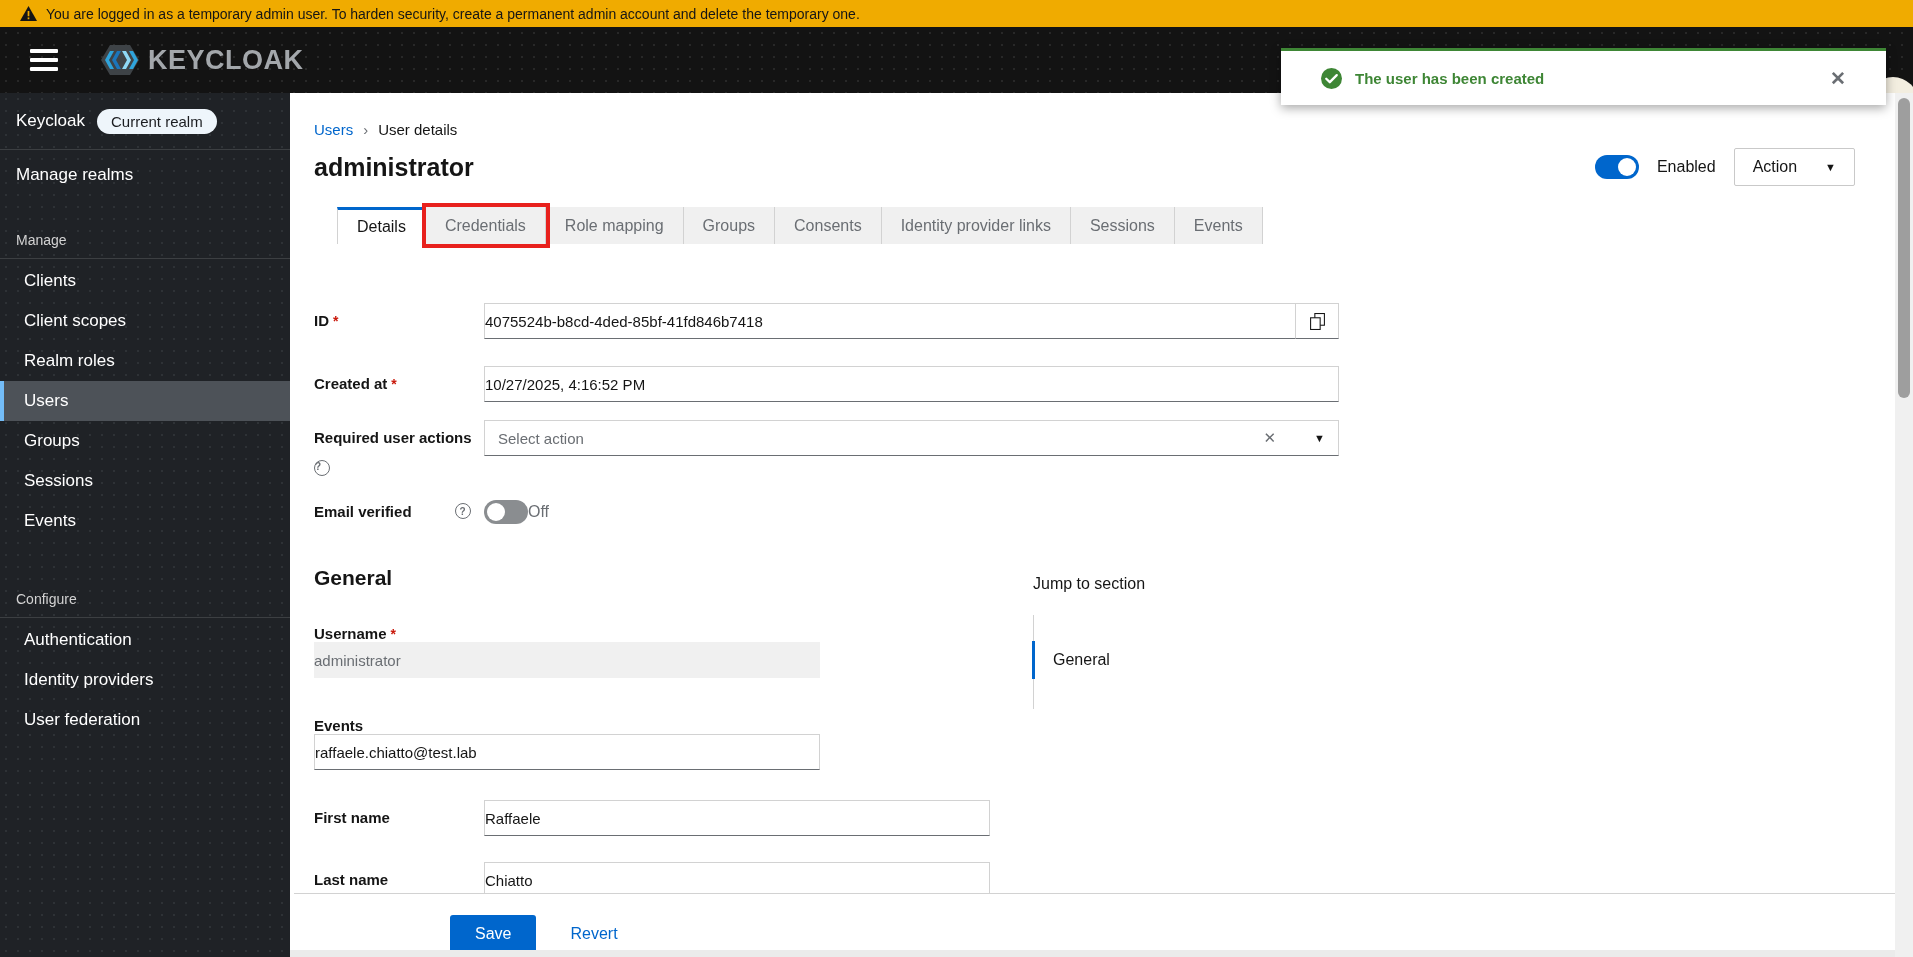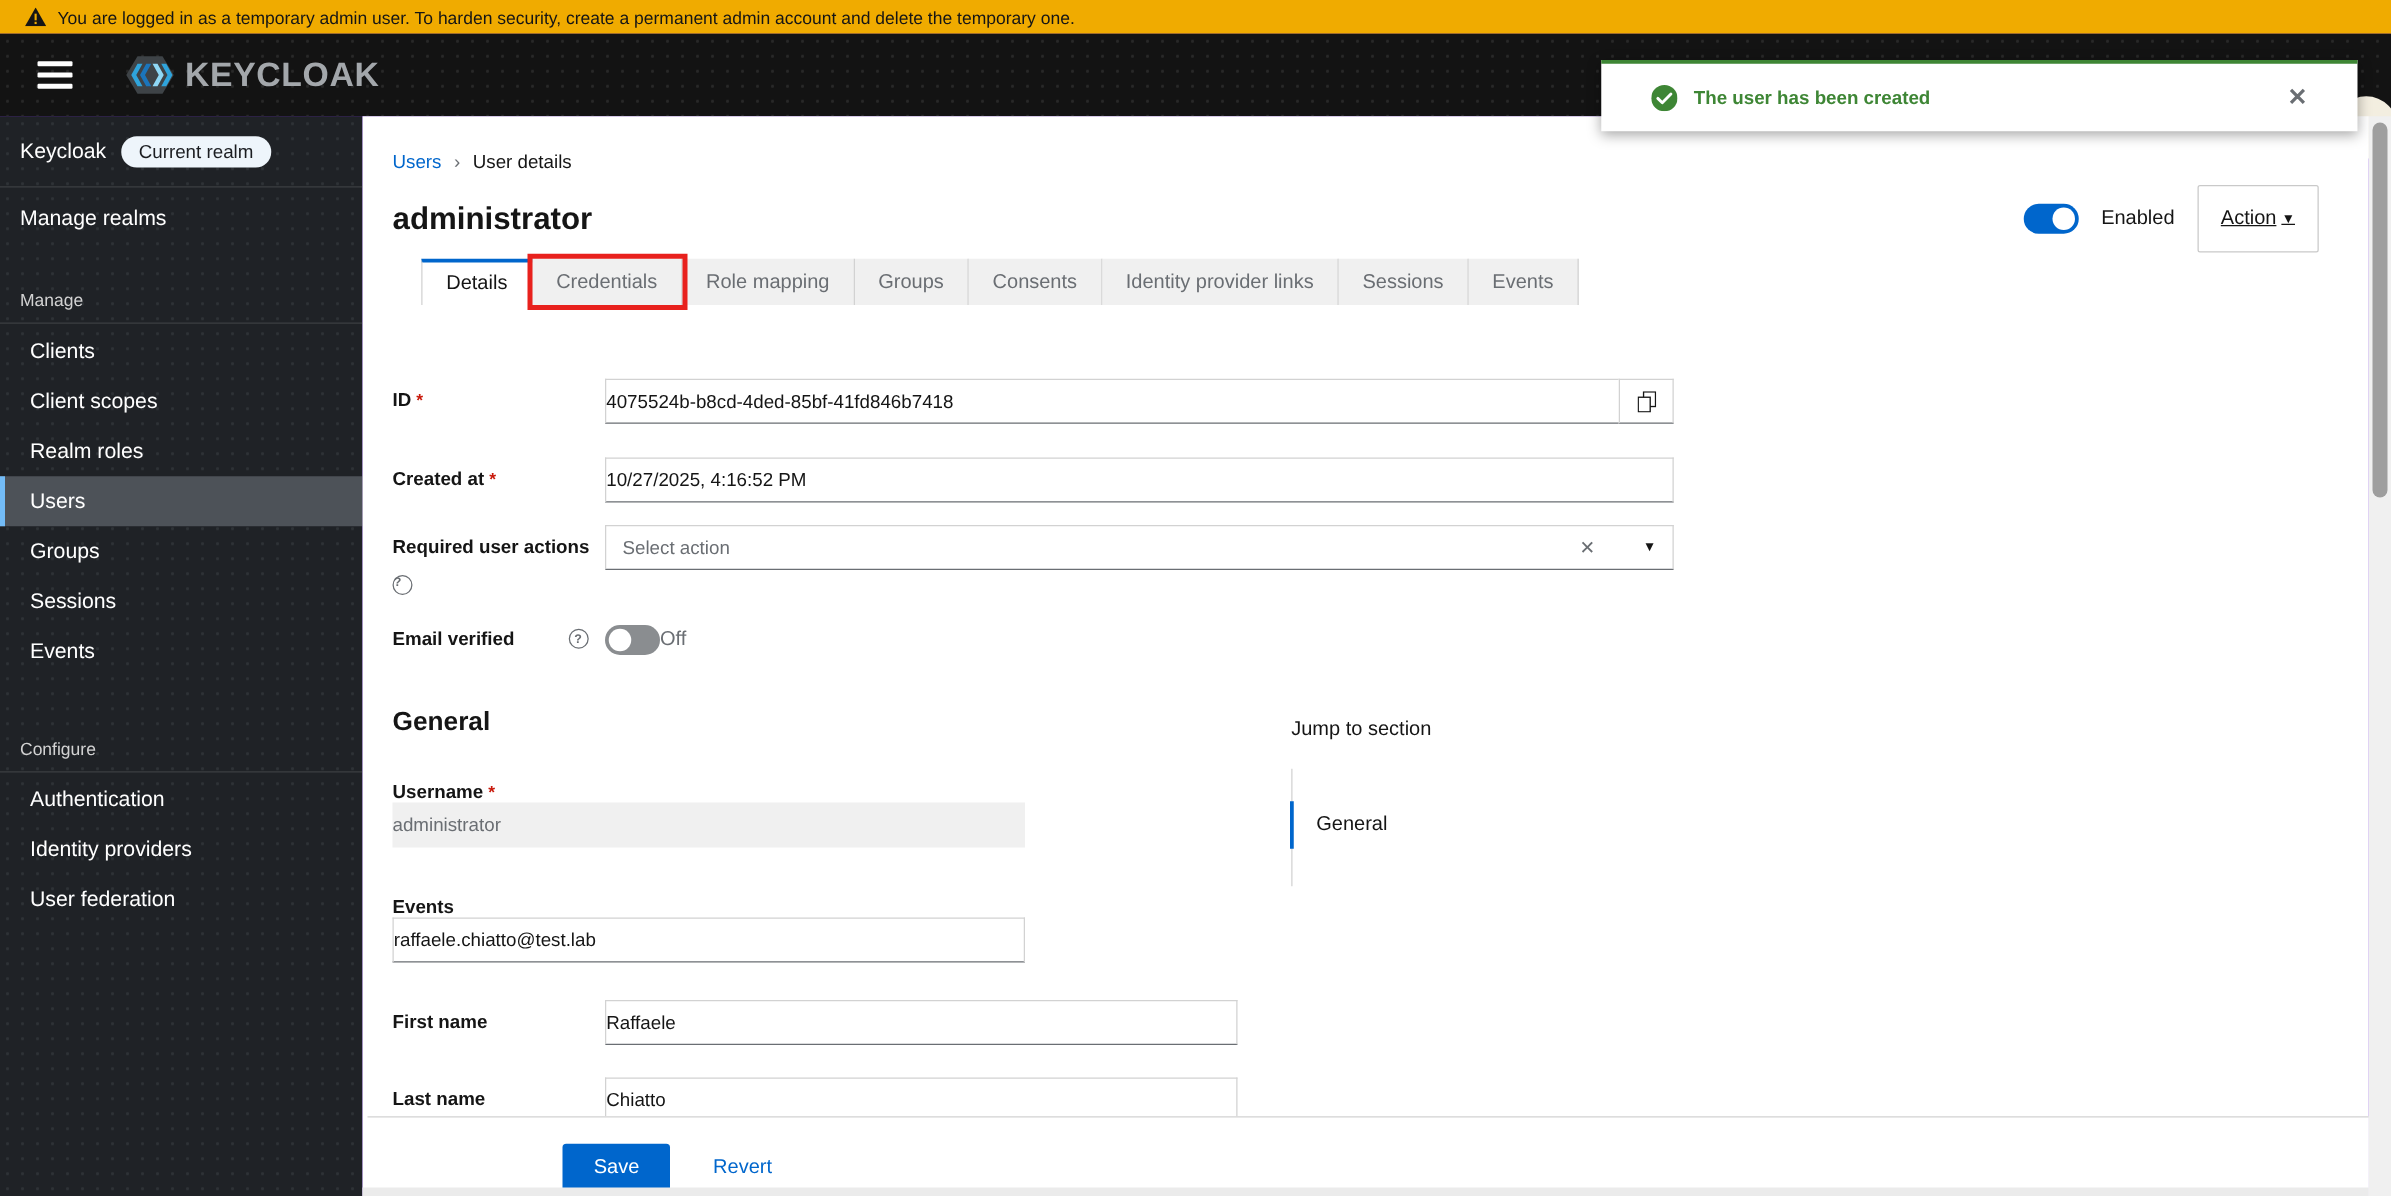--- a/index.html
+++ b/index.html
@@ -1,17 +1,17 @@
 <!DOCTYPE html>
 <html><head>
 <meta charset="utf-8">
 <style>
   * { margin:0; padding:0; box-sizing:border-box; }
   body { font-family:"Liberation Sans", sans-serif; background:#444; }
-  .screen { position:relative; width:1913px; height:957px; background:#6d28d9; overflow:hidden; }
+  .screen { position:relative; width:1913px; height:957px; background:#e5e5e5; overflow:hidden; }
 
   
   .banner { position:absolute; left:0; top:0; width:1913px; height:27px; background:#f0ab00;
             display:flex; align-items:center; gap:9px; padding-left:20px; font-size:14px; color:#151515; }
 
   
   .masthead { position:absolute; left:0; top:27px; width:1913px; height:66px; background-color:#131313;
               background-image:radial-gradient(#282828 1px, transparent 1.4px); background-size:12px 12px;
               display:flex; align-items:center; }
   .hamburger { margin-left:30px; width:28px; display:flex; flex-direction:column; gap:5px; cursor:pointer; }
@@ -53,22 +53,22 @@
   .bc-current { color:#151515; }
 
   .title-row { position:absolute; left:24px; top:55px; right:40px; display:flex; align-items:center; justify-content:space-between; }
   .page-title { font-size:25px; font-weight:700; color:#151515; }
   .title-controls { display:flex; align-items:center; gap:18px; }
   .switch { position:relative; width:44px; height:24px; border-radius:12px; background:#0066cc; cursor:pointer; }
   .switch .knob { position:absolute; top:3px; right:3px; width:18px; height:18px; border-radius:50%; background:#fff; }
   .switch.off { background:#8a8d90; }
   .switch.off .knob { right:auto; left:3px; }
   .enabled-label { font-size:16px; color:#151515; }
-  .action-btn { display:flex; align-items:center; gap:4px; background:#fff; border:1px solid #c9c9c9; border-radius:2px;
-                height:54px; padding:0 18px; font-size:16px; color:#151515; cursor:pointer;text-decoration:underline; }
+  .action-btn { display:flex; align-items:center; gap:28px; background:#fff; border:1px solid #c9c9c9; border-radius:2px;
+                height:38px; padding:0 18px; font-size:16px; color:#151515; cursor:pointer; }
   .caret { font-size:11px; color:#151515; }
 
   
   .tabs { position:absolute; left:47px; top:114px; display:flex; }
   .tab { height:37px; line-height:37px; padding:0 19px; font-size:16px; color:#6a6e73; background:#f0f0f0;
          border-right:1px solid #d2d2d2; cursor:pointer; white-space:nowrap; }
   .tab:first-child { border-left:1px solid #d2d2d2; }
   .tab.active { background:#fff; color:#151515; border-top:3px solid #0066cc; line-height:33px; }
   .tab.highlight { outline:4px solid #e8211d; outline-offset:0; position:relative; z-index:5; }
 

